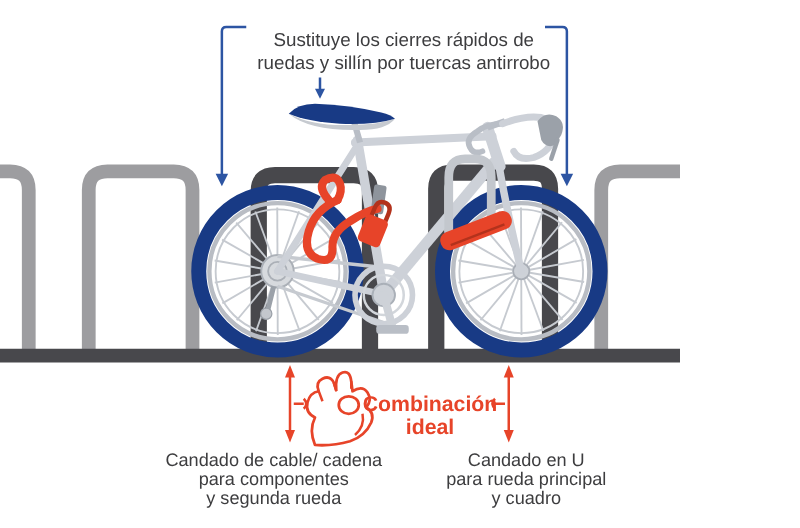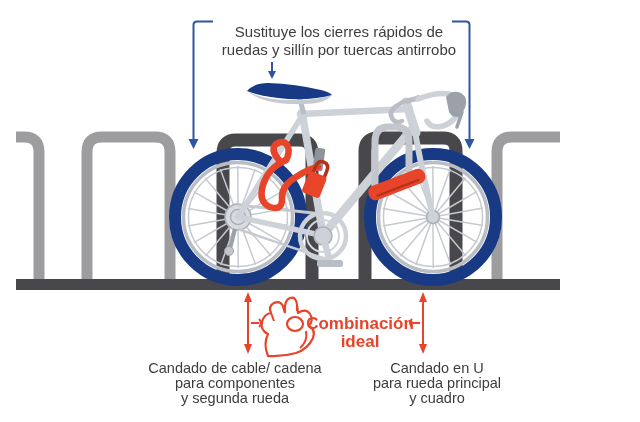--- a/index.html
+++ b/index.html
@@ -1,21 +1,21 @@
 <!DOCTYPE html>
 <html style="--blue: #2d55a3; --navy: #183a85; --red: #e74429; --dark: #48484c; --rack_gray: #9d9da0; --text: #3d3d3f;"><head>
 <meta charset="utf-8">
 <style>
   :root{
     --blue:#2d55a3; --navy:#183a85; --red:#e74429; --dark:#48484c;
     --rack_gray:#9d9da0; --text:#3d3d3f; --frame:#cdd1d8; --frame_dark:#b6bbc3;
     --hood:#9ba1a9; --rim:#b9bdc4; --spoke:#c6cad0; --padlock_dark:#b3321c;
   }
   html,body{margin:0;padding:0;background:#fff;}
-  .stage{width:544px;height:422px;position:relative;background:#ffffff;overflow:hidden;margin-left:16px;}
+  .stage{width:544px;height:422px;position:relative;background:#ffffff;overflow:hidden;}
   svg{display:block;}
   .t{font-family:"Liberation Sans",sans-serif;fill:var(--text);}
   .t15{font-size:15px;}
   .t14{font-size:14.5px;}
   .tred{font-family:"Liberation Sans",sans-serif;fill:var(--red);font-weight:bold;font-size:17px;}
   .rack-gray{stroke:var(--rack_gray);stroke-width:11;fill:none;}
   .rack-dark{stroke:var(--dark);stroke-width:13;fill:none;}
   .blue-line{stroke:var(--blue);stroke-width:2;fill:none;}
   .blue-fill{fill:var(--blue);stroke:none;}
   .red-line{stroke:var(--red);stroke-width:2;fill:none;}

